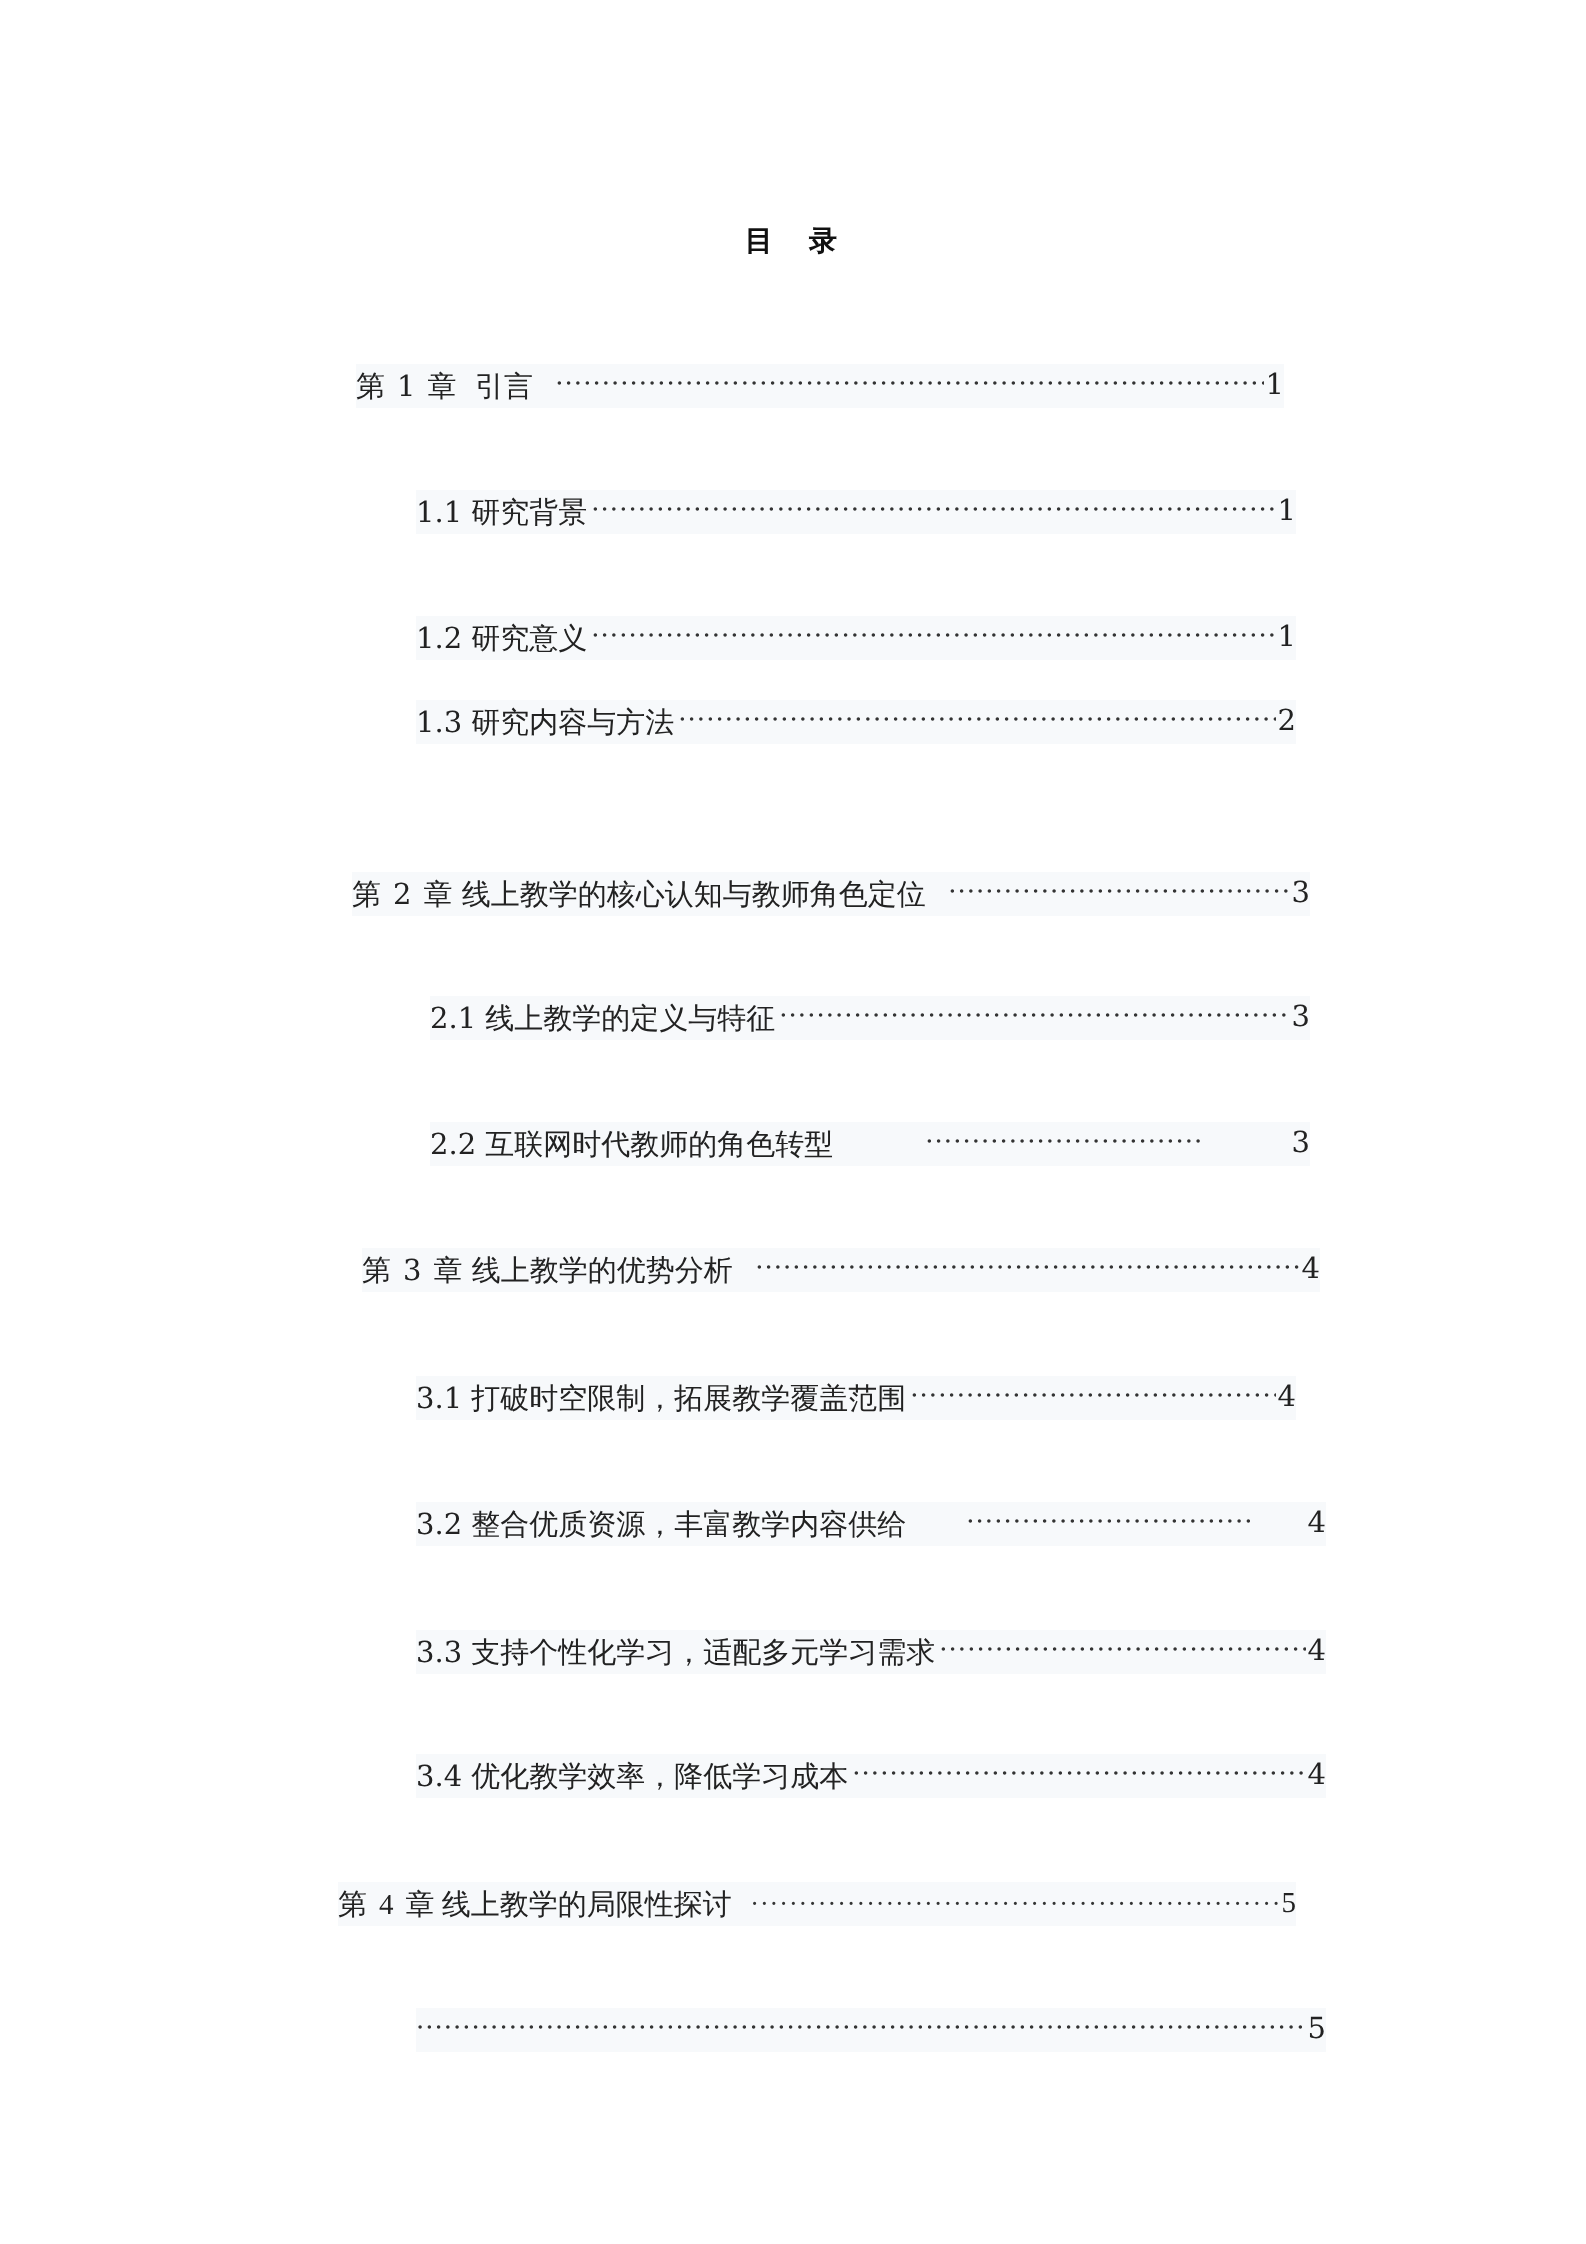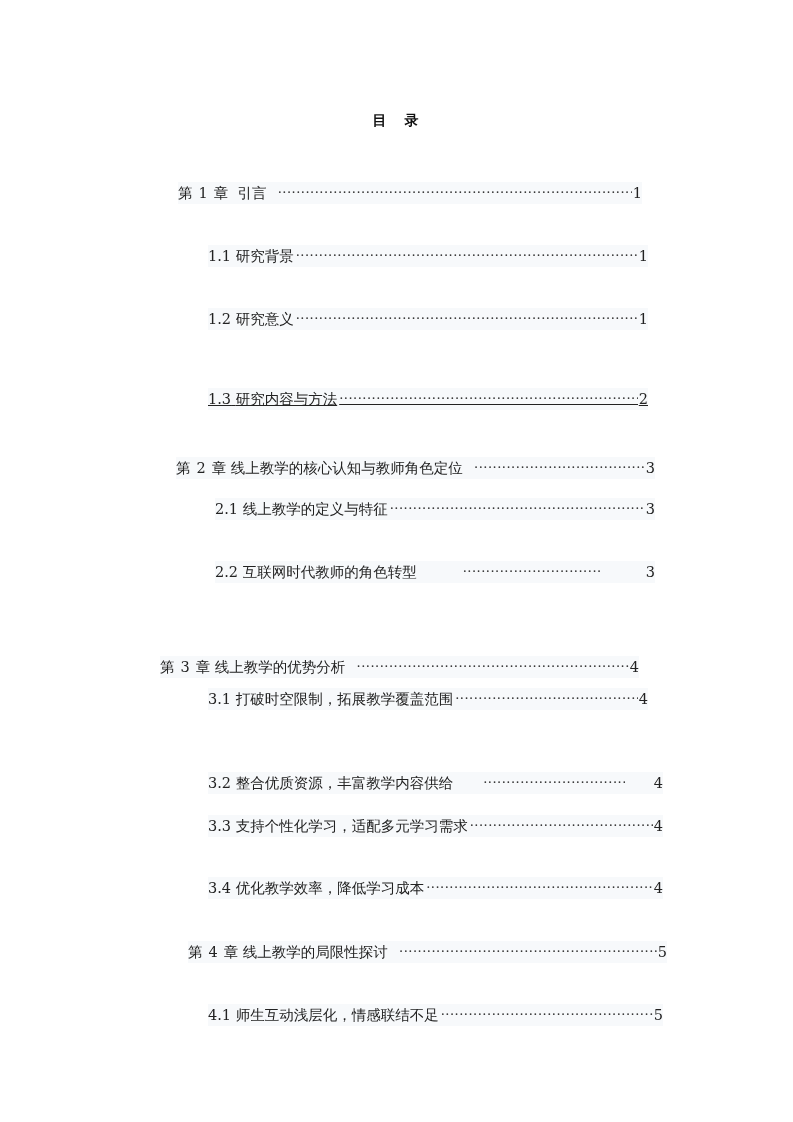--- a/index.html
+++ b/index.html
@@ -78,77 +78,76 @@
   <span class="leader"></span>
   <span class="page">1</span>
 </div>
 
 <div class="toc-row" style="top:308px; left:208px; width:440px;">
   <span class="label"><span>1.2</span>&nbsp;<span>研究意义</span></span>
   <span class="leader"></span>
   <span class="page">1</span>
 </div>
 
-<div class="toc-row" style="top:388px; left:208px; width:440px;text-decoration:underline;">
+<div class="toc-row" style="top:350px; left:208px; width:440px;">
   <span class="label"><span>1.3</span>&nbsp;<span>研究内容与方法</span></span>
   <span class="leader"></span>
   <span class="page">2</span>
 </div>
 
-<div class="toc-row chapter" style="top:457px; left:176px; width:479px;align-items:center;">
+<div class="toc-row chapter" style="top:436px; left:176px; width:479px;align-items:center;">
   <span class="label"><span>第</span><span class="num">2</span><span>章</span>&nbsp;<span>线上教学的核心认知与教师角色定位</span>&nbsp;&nbsp;</span>
   <span class="leader"></span>
   <span class="page">3</span>
 </div>
 
 <div class="toc-row" style="top:498px; left:215px; width:440px;">
   <span class="label"><span>2.1</span>&nbsp;<span>线上教学的定义与特征</span></span>
   <span class="leader"></span>
   <span class="page">3</span>
 </div>
 
 <div class="toc-row" style="top:561px; left:215px; width:440px;gap:44px;">
   <span class="label"><span>2.2</span>&nbsp;<span>互联网时代教师的角色转型</span></span>
   <span class="leader"></span>
   <span class="page">3</span>
 </div>
 
-<div class="toc-row chapter" style="top:624px; left:160px; width:479px;margin-top:32px;">
+<div class="toc-row chapter" style="top:624px; left:181px; width:479px;">
   <span class="label"><span>第</span><span class="num">3</span><span>章</span>&nbsp;<span>线上教学的优势分析</span>&nbsp;&nbsp;</span>
   <span class="leader"></span>
   <span class="page">4</span>
 </div>
 
 <div class="toc-row" style="top:688px; left:208px; width:440px;">
   <span class="label"><span>3.1</span>&nbsp;<span>打破时空限制，拓展教学覆盖范围</span></span>
   <span class="leader"></span>
   <span class="page">4</span>
 </div>
 
-<div class="toc-row" style="top:772px; left:208px; width:455px;gap:28px;">
+<div class="toc-row" style="top:751px; left:208px; width:455px;gap:28px;">
   <span class="label"><span>3.2</span>&nbsp;<span>整合优质资源，丰富教学内容供给</span></span>
   <span class="leader"></span>
   <span class="page">4</span>
 </div>
 
 <div class="toc-row" style="top:815px; left:208px; width:455px;">
   <span class="label"><span>3.3</span>&nbsp;<span>支持个性化学习，适配多元学习需求</span></span>
   <span class="leader"></span>
   <span class="page">4</span>
 </div>
 
 <div class="toc-row" style="top:877px; left:208px; width:455px;">
   <span class="label"><span>3.4</span>&nbsp;<span>优化教学效率，降低学习成本</span></span>
   <span class="leader"></span>
   <span class="page">4</span>
 </div>
 
-<div class="toc-row chapter" style="top:941px; left:188px; width:479px;">
+<div class="toc-row chapter" style="top:941px; left:169px; width:479px;font-family:Liberation Serif, serif;">
   <span class="label"><span>第</span><span class="num">4</span><span>章</span>&nbsp;<span>线上教学的局限性探讨</span>&nbsp;&nbsp;</span>
   <span class="leader"></span>
   <span class="page">5</span>
 </div>
 
 <div class="toc-row" style="top:1004px; left:208px; width:455px;">
-  <span class="label"><span>4.1</span>&nbsp;<span>师生互动浅层化，情感联结不足</span></span>
   <span class="leader"></span>
   <span class="page">5</span>
 </div>
 
 </body></html>

